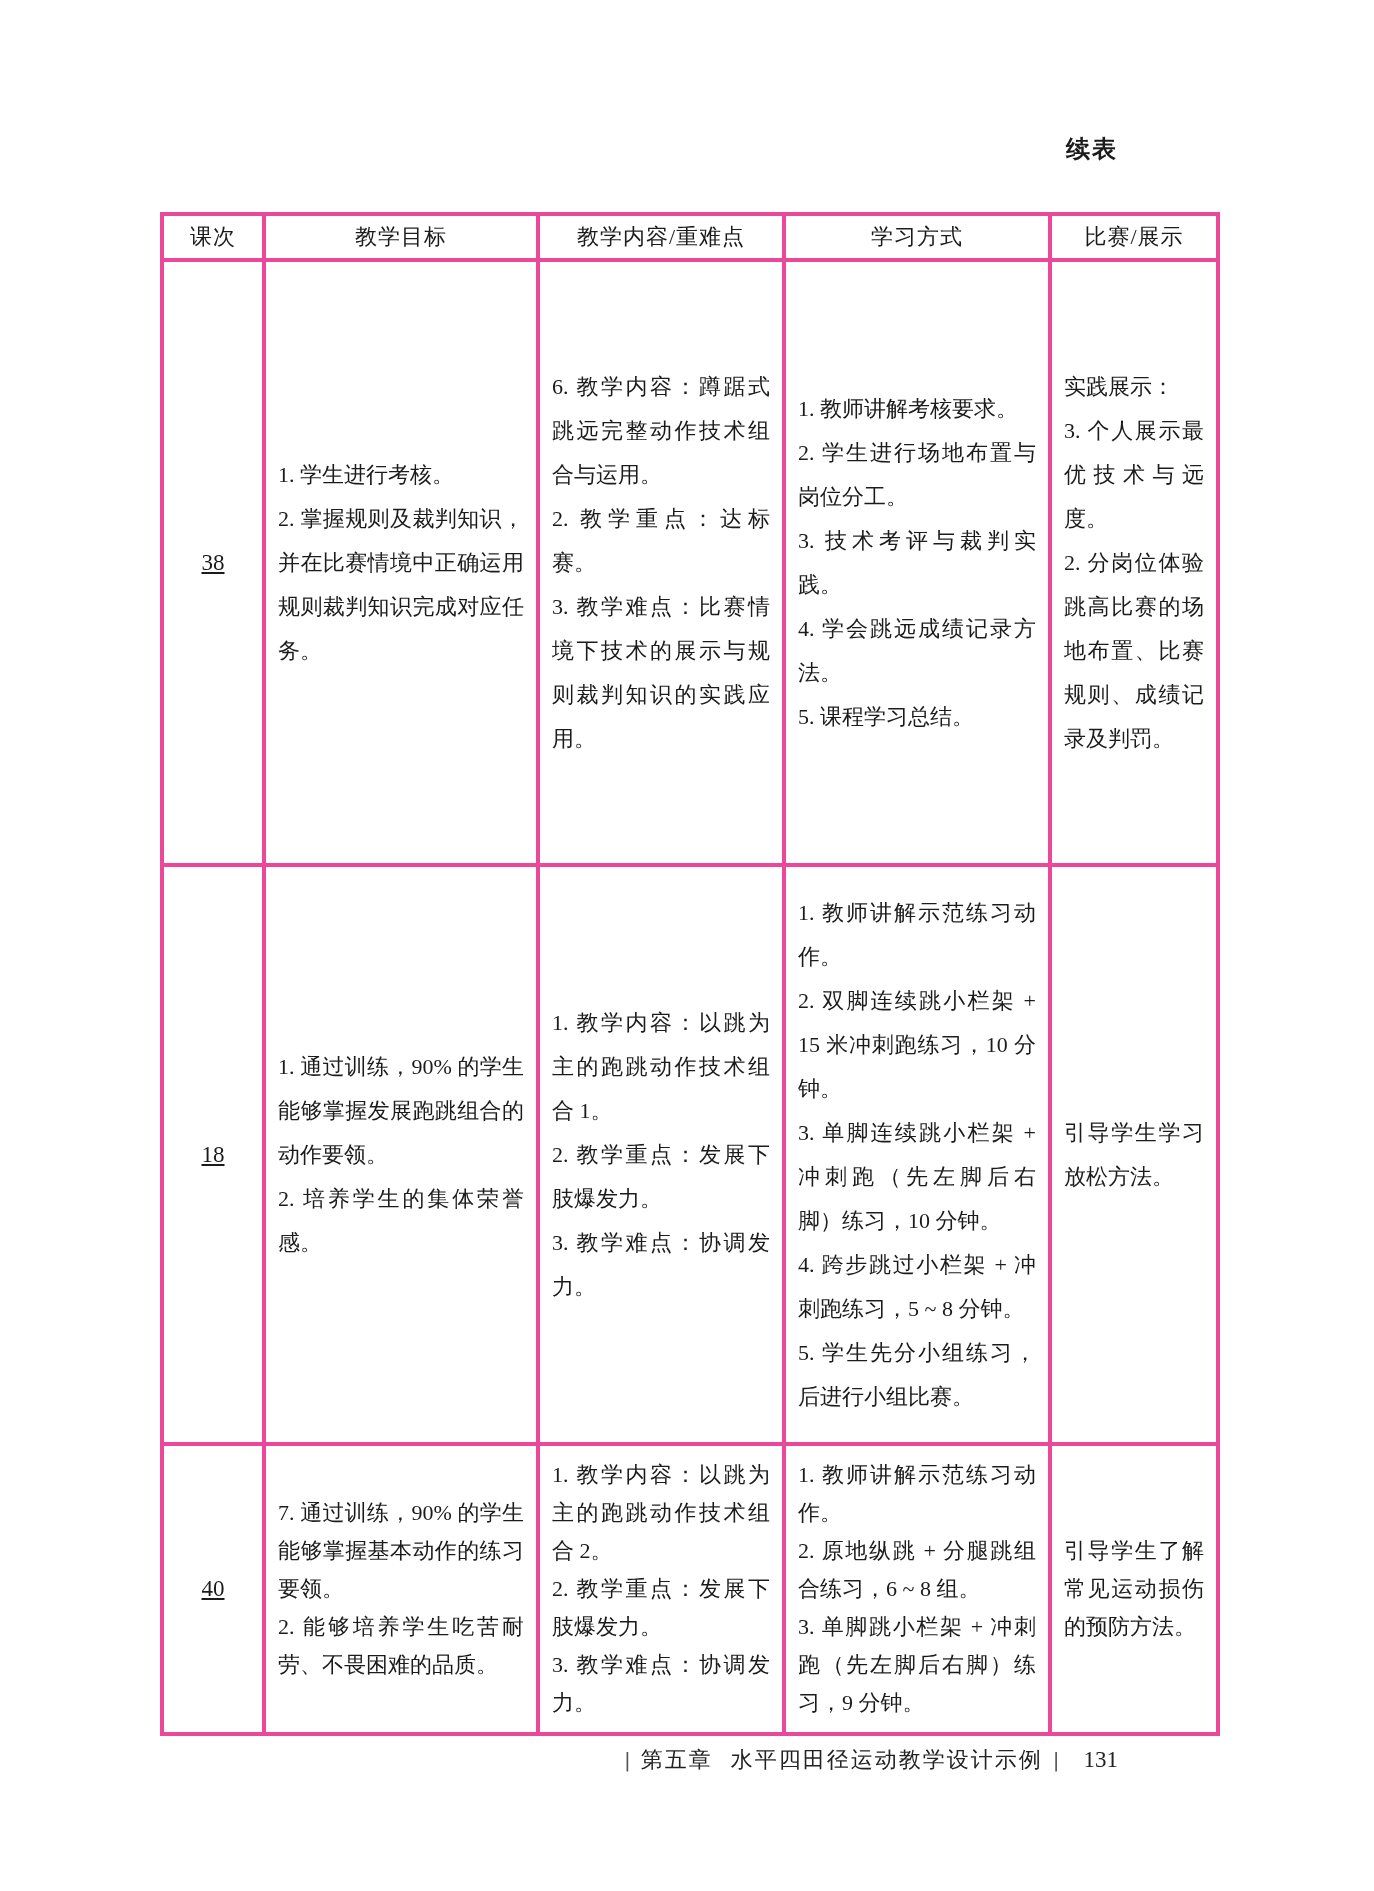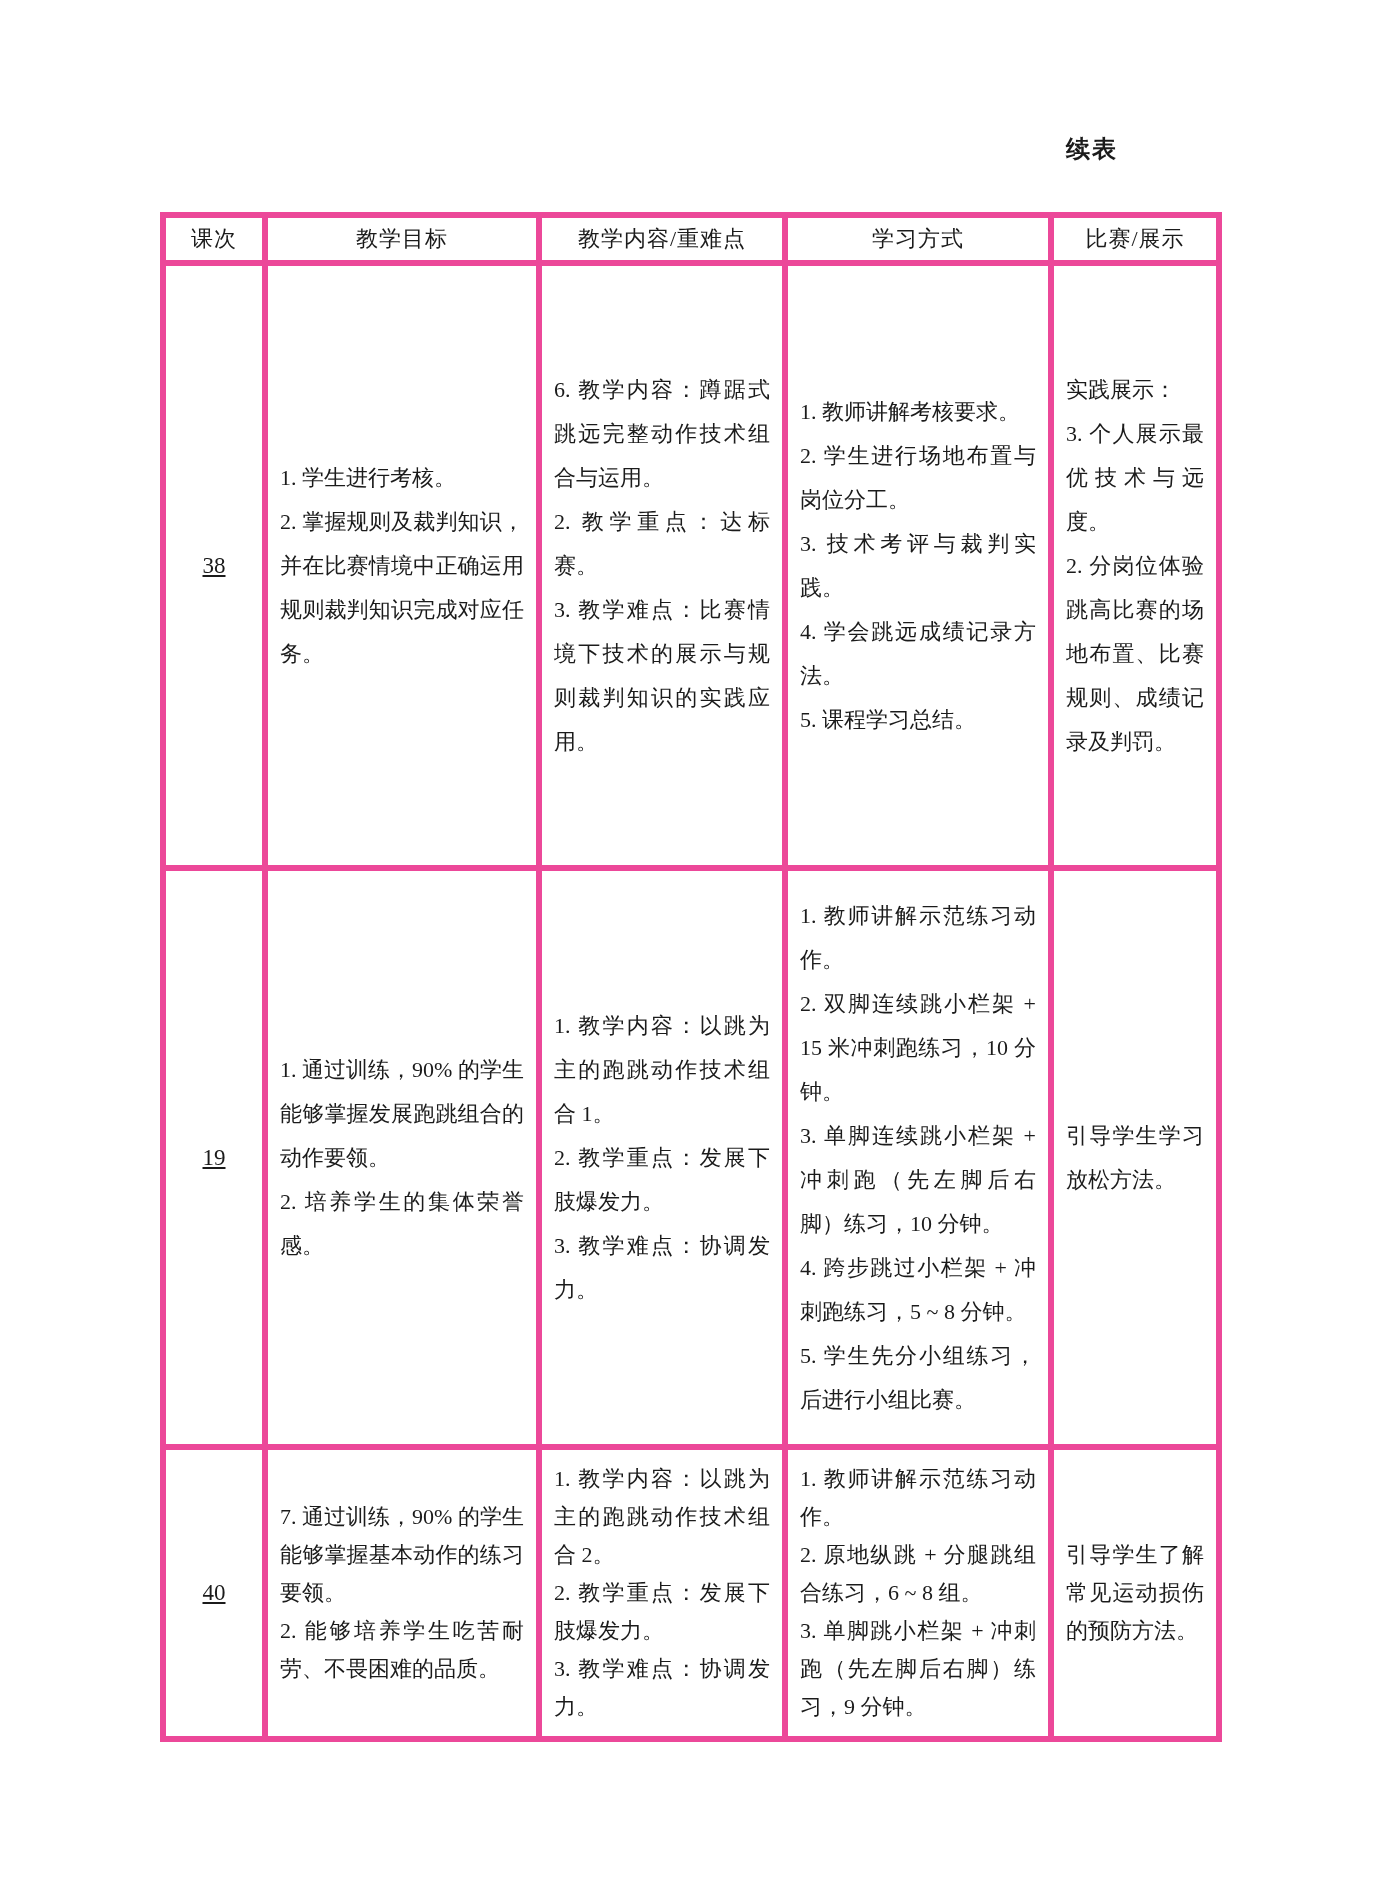--- a/index.html
+++ b/index.html
@@ -27,21 +27,21 @@
     table-layout:fixed;
     border:3px solid #1c1c1c;
   }
   table.lesson-table col.c1{width:102px;}
   table.lesson-table col.c2{width:274px;}
   table.lesson-table col.c3{width:246px;}
   table.lesson-table col.c4{width:266px;}
   table.lesson-table col.c5{width:168px;}
   table.lesson-table th,
   table.lesson-table td{
-    border:6px solid #ec4899;
+    border:4px solid #ec4899;
     vertical-align:middle;
     font-weight:normal;
   }
   table.lesson-table th{
     height:38px;
     font-size:22px;
     text-align:center;
     letter-spacing:1px;
     padding:2px 4px;
   }
@@ -128,21 +128,21 @@
             <div class="para">4. 学会跳远成绩记录方法。</div>
             <div class="para">5. 课程学习总结。</div>
           </td>
         <td class="cell">
             <div class="para">实践展示：</div>
             <div class="para">3. 个人展示最优技术与远度。</div>
             <div class="para">2. 分岗位体验跳高比赛的场地布置、比赛规则、成绩记录及判罚。</div>
           </td>
       </tr>
       <tr class="row-39">
-        <td class="lesson-no">19</td>
+        <td class="lesson-no">18</td>
         <td class="cell">
             <div class="para">1. 通过训练，90% 的学生能够掌握发展跑跳组合的动作要领。</div>
             <div class="para">2. 培养学生的集体荣誉感。</div>
           </td>
         <td class="cell">
             <div class="para">1. 教学内容：以跳为主的跑跳动作技术组合 1。</div>
             <div class="para">2. 教学重点：发展下肢爆发力。</div>
             <div class="para">3. 教学难点：协调发力。</div>
           </td>
         <td class="cell">
@@ -172,14 +172,17 @@
             <div class="para">2. 原地纵跳 + 分腿跳组合练习，6 ~ 8 组。</div>
             <div class="para">3. 单脚跳小栏架 + 冲刺跑（先左脚后右脚）练习，9 分钟。</div>
           </td>
         <td class="cell">
             <div class="para">引导学生了解常见运动损伤的预防方法。</div>
           </td>
       </tr>
     </tbody>
   </table>
 
+  <div class="page-footer">
+    <span class="bar">|</span><span class="chapter">第五章</span><span class="title">水平四田径运动教学设计示例</span><span class="bar">|</span><span class="pageno">131</span>
+  </div>
 
 </div>
 
 </body></html>

